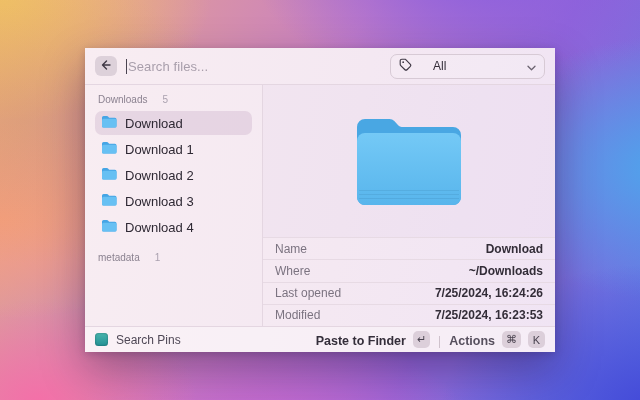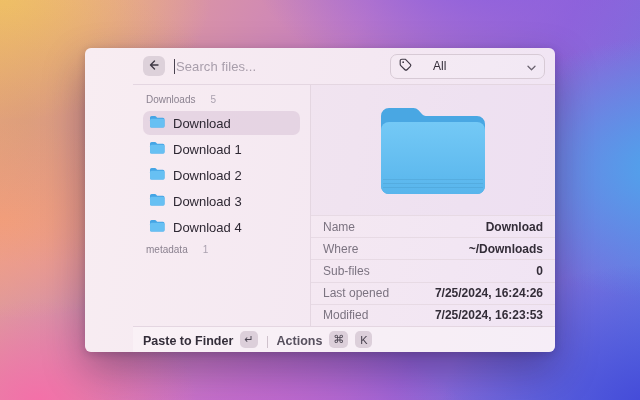--- a/index.html
+++ b/index.html
@@ -18,23 +18,23 @@
       radial-gradient(ellipse 55% 60% at 102% 102%, #4348d8 0%, rgba(67,72,216,0) 60%),
       radial-gradient(ellipse 50% 55% at 104% 42%, #4fa5ec 0%, rgba(79,165,236,0) 60%),
       radial-gradient(ellipse 60% 55% at 75% -10%, #8a5ee0 0%, rgba(138,94,224,0) 60%),
       linear-gradient(115deg, #eda985 0%, #c77fc4 45%, #9165d8 70%, #5f7ae4 100%);
   }
 
   
   .window {
     position:absolute; left:85px; top:48px; width:470px; height:304px;
     background:linear-gradient(100deg, #f8edf2 0%, #f4e8f2 55%, #f0e4f4 100%);
-    border-radius:6px;
+    border-radius:0;
     box-shadow:0 18px 40px rgba(30,10,50,0.35), 0 2px 8px rgba(30,10,50,0.18);
-    display:flex; flex-direction:column; overflow:hidden;padding-left:48px;
+    display:flex; flex-direction:column; overflow:hidden;
   }
 
   
   .topbar {
     height:37px; flex:0 0 37px; display:flex; align-items:center;
     padding:0 10px; gap:9px; border-bottom:1px solid #e4d6e1;
   }
   .back-btn {
     width:22px; height:20px; border:none; border-radius:6px; background:#ddd1da;
     display:flex; align-items:center; justify-content:center; cursor:pointer; flex:0 0 auto;
@@ -47,21 +47,21 @@
     display:flex; align-items:center; gap:21px; padding:0 8px; cursor:pointer;
     background:rgba(255,255,255,0.12);
   }
   .filter-label { font-size:12px; color:#332d38; flex:1; }
 
   
   .main { flex:1; display:flex; min-height:0; }
   .sidebar { width:178px; flex:0 0 178px; border-right:1px solid #e4d6e1; padding:9px 10px 0 10px; }
   .section-header { font-size:10px; color:#8b8290; padding:0 3px; margin-bottom:6px; display:flex; }
   .section-header .count { color:#aaa1af; margin-left:15px; }
-  .section-header.mt { margin-top:5px; }
+  .section-header.mt { margin-top:13px; }
   .item {
     height:24px; display:flex; align-items:center; gap:8px; padding:0 6px;
     border-radius:7px; margin-bottom:2px; cursor:pointer;
   }
   .item.selected { background:rgba(173,135,173,0.22); }
   .item-label { font-size:13px; color:#2e2833; white-space:nowrap; }
   .thumb {
     width:16px; height:12px; border-radius:3px; flex:0 0 16px;
     background:linear-gradient(115deg,#f6bcd9 0%,#e6a9e2 40%,#b79cf0 75%,#9fb4f2 100%);
     box-shadow:inset 0 0 0 1px rgba(255,255,255,0.55), inset 0 -3px 4px rgba(255,255,255,0.65);
@@ -206,36 +206,36 @@
         <div class="table">
           <div class="trow">
             <span class="tlabel">Name</span>
             <span class="tvalue">Download</span>
           </div>
           <div class="trow">
             <span class="tlabel">Where</span>
             <span class="tvalue">~/Downloads</span>
           </div>
           <div class="trow">
-            <span class="tlabel">Sub-files</span>
-            <span class="tvalue">0</span>
-          </div>
-          <div class="trow">
             <span class="tlabel">Last opened</span>
             <span class="tvalue">7/25/2024, 16:24:26</span>
           </div>
           <div class="trow">
             <span class="tlabel">Modified</span>
             <span class="tvalue">7/25/2024, 16:23:53</span>
           </div>
         </div>
       </div>
     </div>
 
     <div class="footer">
+      <div class="footer-left">
+        <span class="app-icon"></span>
+        <span class="app-name">Search Pins</span>
+      </div>
       <div class="footer-right">
         <span class="action-primary">Paste to Finder</span>
         <kbd>↵</kbd>
         <span class="vdiv"></span>
         <span class="action-secondary">Actions</span>
         <kbd>⌘</kbd>
         <kbd>K</kbd>
       </div>
     </div>
 

